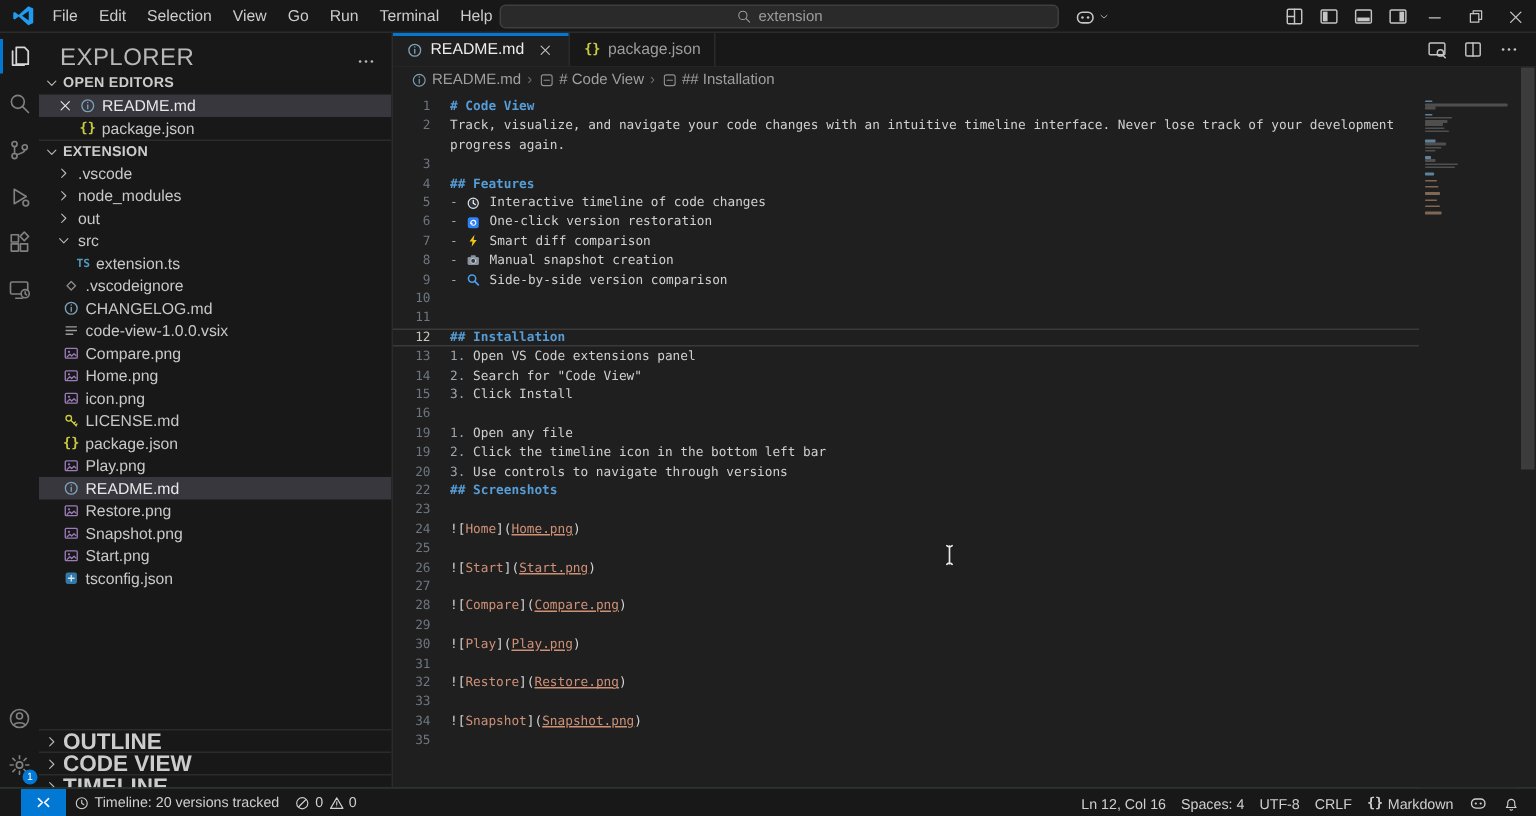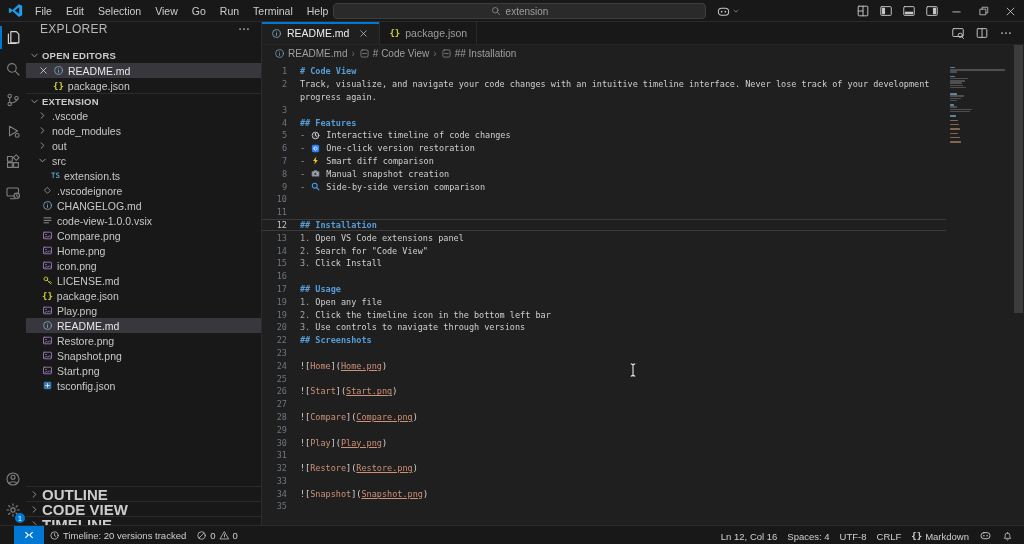--- a/index.html
+++ b/index.html
@@ -33,21 +33,21 @@
   .ab-icon{width:26px;height:31px;display:flex;align-items:center;justify-content:center;color:#808080;position:relative}
   .ab-icon.active{color:#d7d7d7}
   .ab-icon.active::before{content:"";position:absolute;left:0;top:4px;bottom:4px;width:2px;background:#0078d4}
   .ab-spacer{flex:1}
   .badge{position:absolute;right:1px;bottom:2px;background:#0078d4;color:#fff;font-size:7px;line-height:1;
          width:10px;height:10px;border-radius:50%;display:flex;align-items:center;justify-content:center}
 
   
   #sidebar{width:236px;background:#181818;border-right:1px solid #2b2b2b;position:relative;flex:none;
            font-size:10.5px;overflow:hidden}
-  #sidebar-header{height:26px;display:flex;align-items:flex-start;padding:0 10px 0 14px;font-size:12px;color:#b8b8b8;letter-spacing:.3px}
+  #sidebar-header{height:26px;display:flex;align-items:flex-end;padding:0 10px 0 14px;font-size:16px;color:#b8b8b8;letter-spacing:.3px}
   #sidebar-header .sp{flex:1}
   .section-header{height:15px;display:flex;align-items:center;gap:2px;font-weight:bold;font-size:9.5px;
                   padding-left:3px;color:#cccccc;letter-spacing:.2px}
   .section-header .chev{width:11px;height:11px}
   .oe-row,.tree-row{height:15px;display:flex;align-items:center;gap:4px;color:#c8c8c8;white-space:nowrap}
   .oe-row{padding-left:12px}
   .oe-row.active{background:#37373d;color:#e8e8e8}
   .tree-row{padding-left:16px}
   .tree-row.folder{padding-left:11px}
   .tree-row.child{padding-left:25px}
@@ -639,21 +639,20 @@
                     <circle cx="6.6" cy="6.6" r="4.3" stroke="#4a9eea" stroke-width="1.9" fill="none"></circle>
                     <path d="M9.9 9.9 14 14" stroke="#4a9eea" stroke-width="2.1"></path>
                   </svg></span><span class="st"> Side-by-side version comparison</span></span></div>
             <div class="code-line"><span class="gutter">10</span><span class="lcontent"></span></div>
             <div class="code-line"><span class="gutter">11</span><span class="lcontent"></span></div>
             <div class="code-line current"><span class="gutter">12</span><span class="lcontent"><span class="sh">## Installation</span></span></div>
             <div class="code-line"><span class="gutter">13</span><span class="lcontent"><span class="sm">1. </span><span class="st">Open VS Code extensions panel</span></span></div>
             <div class="code-line"><span class="gutter">14</span><span class="lcontent"><span class="sm">2. </span><span class="st">Search for "Code View"</span></span></div>
             <div class="code-line"><span class="gutter">15</span><span class="lcontent"><span class="sm">3. </span><span class="st">Click Install</span></span></div>
             <div class="code-line"><span class="gutter">16</span><span class="lcontent"></span></div>
-            <div class="code-line"><span class="gutter">17</span><span class="lcontent"><span class="sh">## Usage</span></span></div>
             <div class="code-line"><span class="gutter">19</span><span class="lcontent"><span class="sm">1. </span><span class="st">Open any file</span></span></div>
             <div class="code-line"><span class="gutter">19</span><span class="lcontent"><span class="sm">2. </span><span class="st">Click the timeline icon in the bottom left bar</span></span></div>
             <div class="code-line"><span class="gutter">20</span><span class="lcontent"><span class="sm">3. </span><span class="st">Use controls to navigate through versions</span></span></div>
             <div class="code-line"><span class="gutter">22</span><span class="lcontent"><span class="sh">## Screenshots</span></span></div>
             <div class="code-line"><span class="gutter">23</span><span class="lcontent"></span></div>
             <div class="code-line"><span class="gutter">24</span><span class="lcontent"><span class="sp">![</span><span class="slk">Home</span><span class="sp">](</span><span class="slu">Home.png</span><span class="sp">)</span></span></div>
             <div class="code-line"><span class="gutter">25</span><span class="lcontent"></span></div>
             <div class="code-line"><span class="gutter">26</span><span class="lcontent"><span class="sp">![</span><span class="slk">Start</span><span class="sp">](</span><span class="slu">Start.png</span><span class="sp">)</span></span></div>
             <div class="code-line"><span class="gutter">27</span><span class="lcontent"></span></div>
             <div class="code-line"><span class="gutter">28</span><span class="lcontent"><span class="sp">![</span><span class="slk">Compare</span><span class="sp">](</span><span class="slu">Compare.png</span><span class="sp">)</span></span></div>

